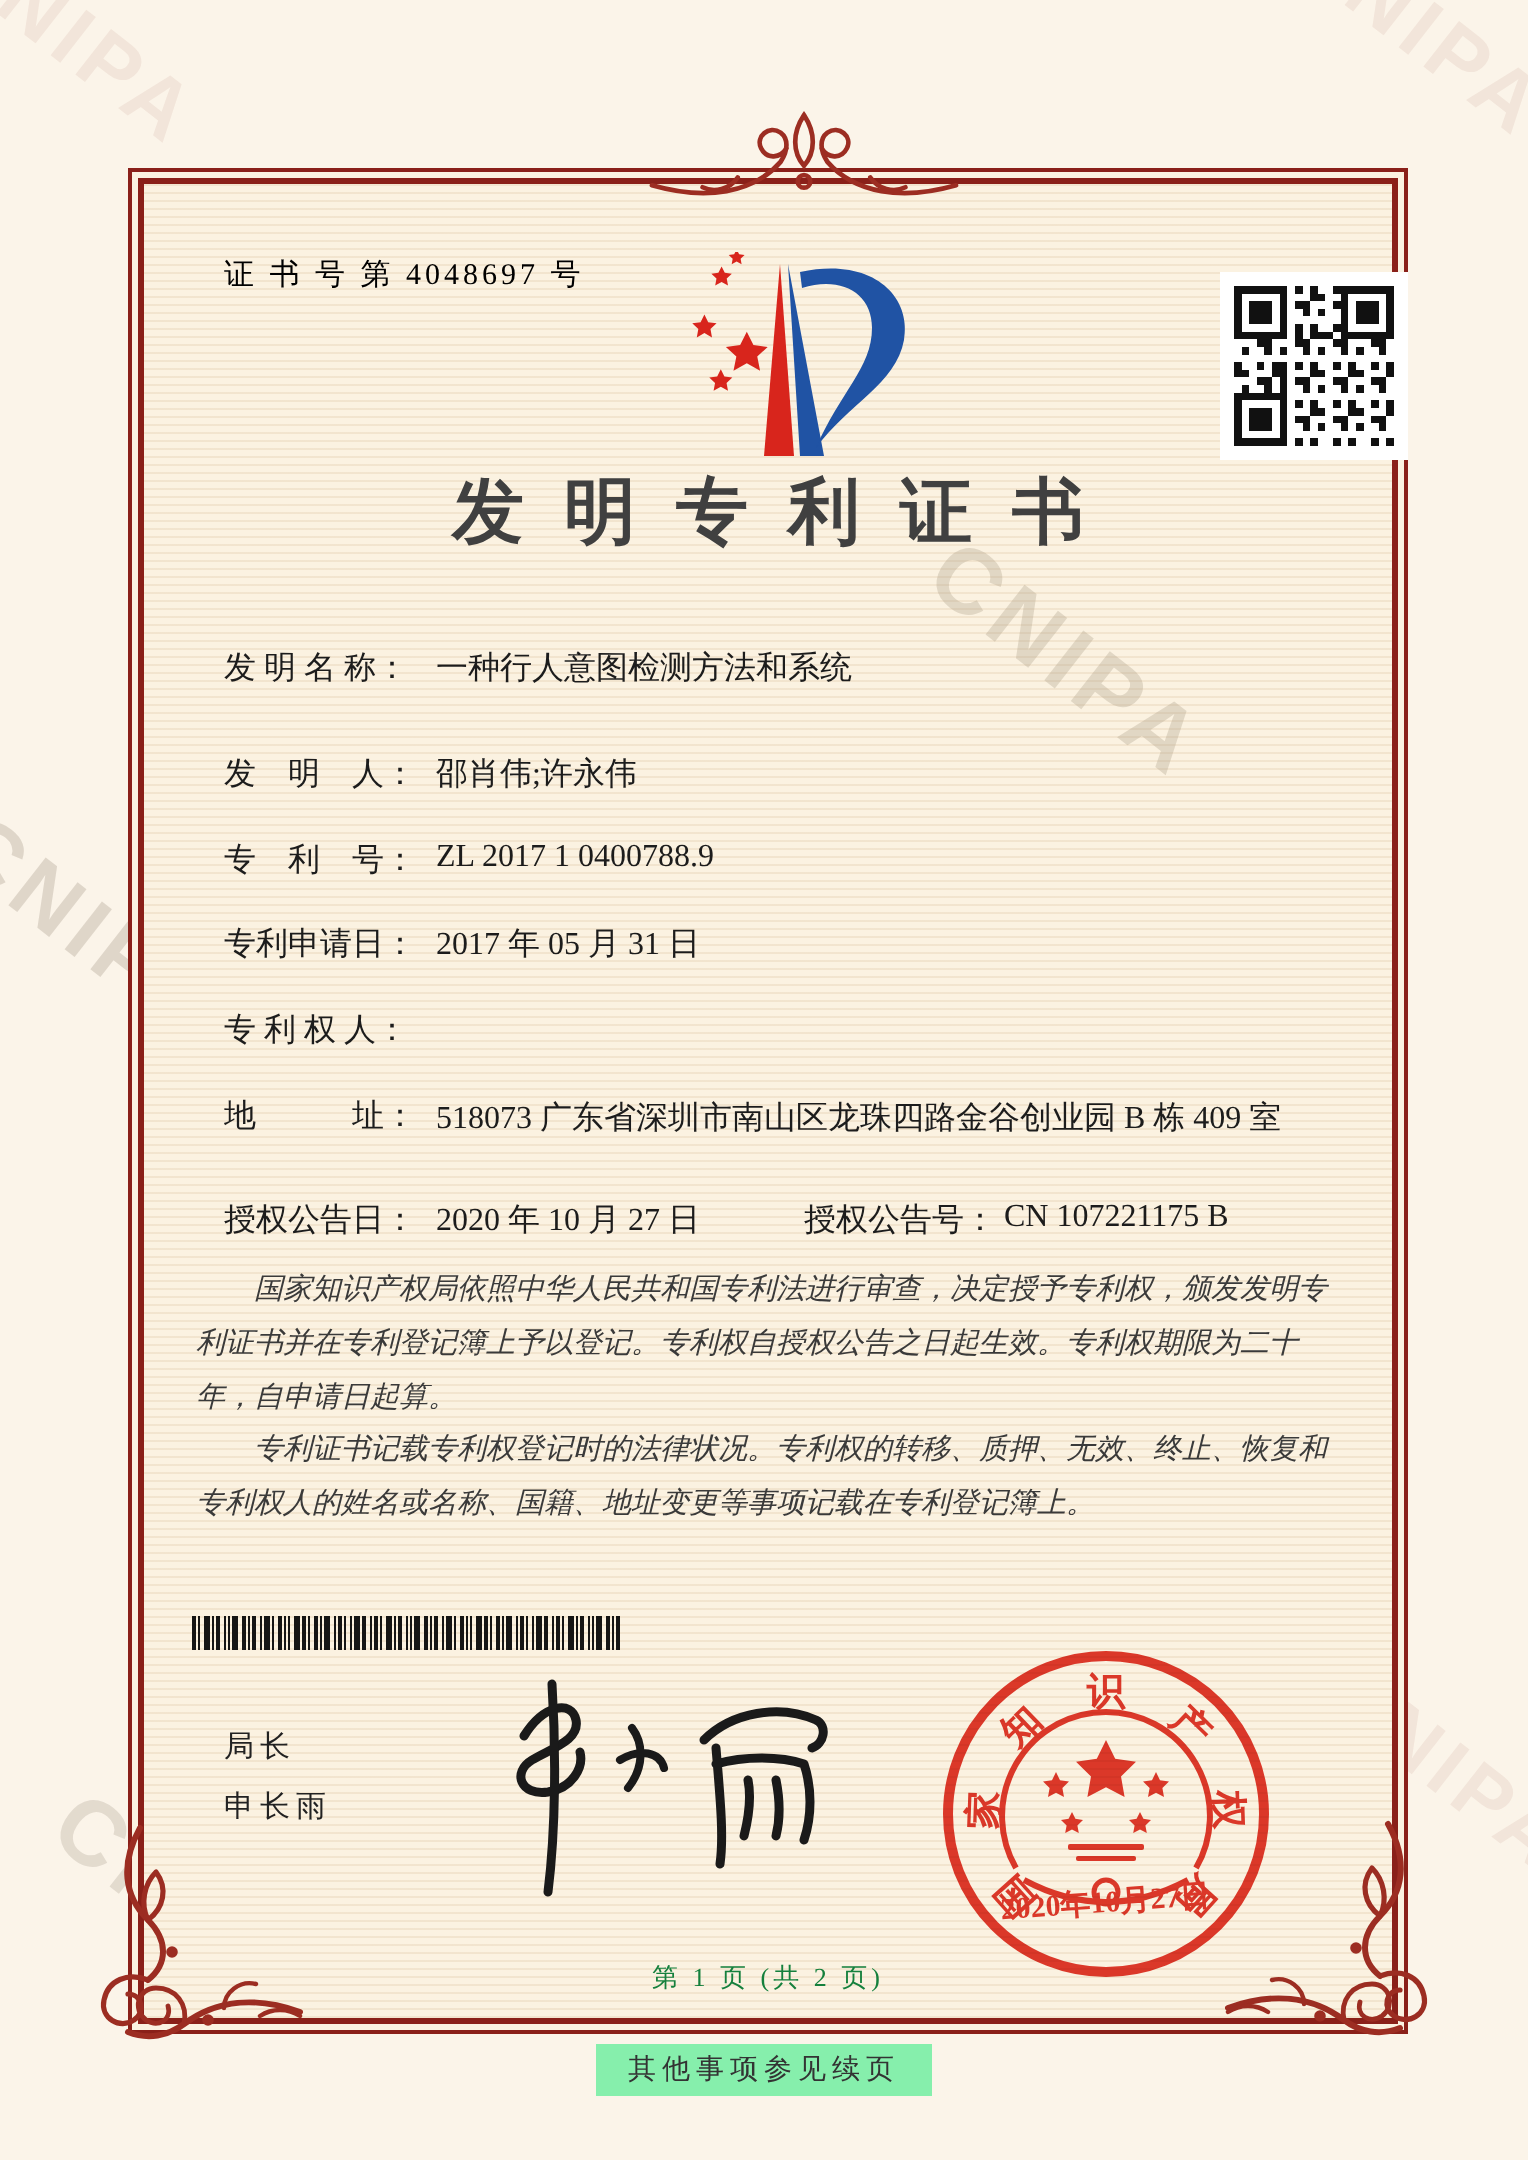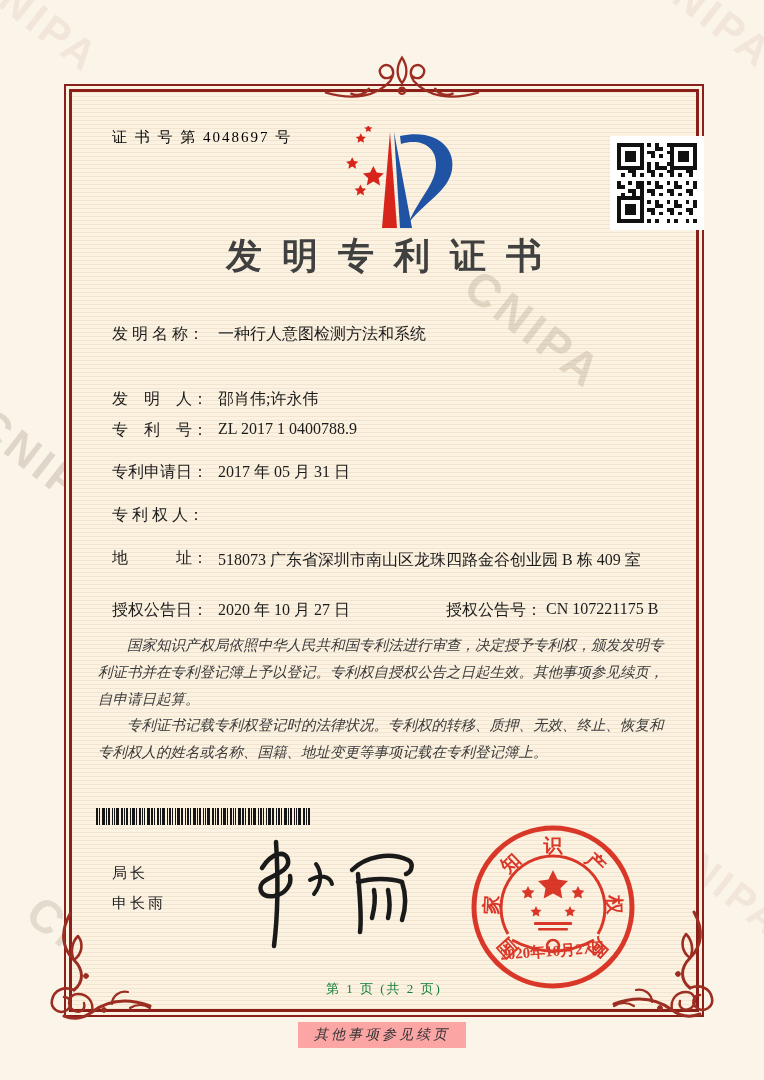--- a/index.html
+++ b/index.html
@@ -41,21 +41,21 @@
   .cert-no { left:46px; top:42px; font-size:15px; letter-spacing:2px; color:#000000; }
   .logo { left:258px; top:40px; width:140px; height:108px; }
   .qr-box { left:544px; top:50px; width:94px; height:94px; background:#fff;
             display:flex; align-items:center; justify-content:center; }
   .title { left:0; top:146px; width:100%; text-align:center; font-size:36px;
            font-weight:bold; letter-spacing:20px; text-indent:20px; color:#404040; }
   
   .row { left:46px; font-size:16px; display:flex; }
   .row .lbl { width:102px; flex:0 0 102px; white-space:nowrap; }
   .row .val { margin-left:4px; }
-  .r1 { top:238px; } .r2 { top:303px;align-items:center; } .r3 { top:334px; }
+  .r1 { top:238px; } .r2 { top:291px;align-items:center; } .r3 { top:334px; }
   .r4 { top:376px; } .r5 { top:419px; } .r6 { top:462px; }
   .r6 .val { width:462px; line-height:1.55; }
   .r7 { top:514px; }
   .r7b { left:336px; top:514px; }
   
   .paras { left:32px; top:546px; width:578px; font-size:14.5px; line-height:1.85;
            font-style:italic; color:#3a3a3a; }
   .paras p { text-indent:2em; }
   
   .barcode { left:30px; top:722px; width:216px; height:17px; }
@@ -67,22 +67,22 @@
   .seal { left:402px; top:736px; width:170px; height:170px; mix-blend-mode:multiply; opacity:.92; }
   .page-info { left:0; top:894px; width:100%; text-align:center; font-size:13px;
                letter-spacing:2px; color:#15803d; }
   
   .flourish { position:absolute; pointer-events:none; }
   .fl-top { left:324px; top:50px; width:156px; height:58px; }
   .fl-bl  { left:40px;  top:912px; width:112px; height:112px; }
   .fl-br  { left:612px; top:908px; width:112px; height:116px; transform:scaleX(-1); }
   
   .footer-note-wrap { position:absolute; left:0; top:1022px; width:100%; text-align:center; }
-  .footer-note { display:inline-block; background:#fca5a5; padding:4px 16px;
-                 font-size:14px; font-style:italic; letter-spacing:3px; color:#333; }
+  .footer-note { display:inline-block; background:#86efac; padding:4px 16px;
+                 font-size:14px; letter-spacing:3px; color:#333; }
 </style>
 </head>
 <body>
 
 <span class="wm wm1">CNIPA</span>
 <span class="wm wm2">CNIPA</span>
 <span class="wm wm3">CNIPA</span>
 <span class="wm wm5">CNIPA</span>
 <span class="wm wm6">CNIPA</span>
 <span class="wm wm7">CNIPA</span>
@@ -333,26 +333,26 @@
   </div>
   <div class="abs row r6">
     <span class="lbl">地　　　址：</span>
     <span class="val">518073 广东省深圳市南山区龙珠四路金谷创业园 B 栋 409 室</span>
   </div>
   <div class="abs row r7">
     <span class="lbl">授权公告日：</span>
     <span class="val">2020 年 10 月 27 日</span>
   </div>
   <div class="abs row r7b">
-    <span class="lbl" style="width:auto;flex:none;margin-left:44px;">授权公告号：</span>
+    <span class="lbl" style="width:auto;flex:none;">授权公告号：</span>
     <span class="val">CN 107221175 B</span>
   </div>
 
   <div class="abs paras">
-    <p>国家知识产权局依照中华人民共和国专利法进行审查，决定授予专利权，颁发发明专利证书并在专利登记簿上予以登记。专利权自授权公告之日起生效。其他事项参见续页，自申请日起算。</p>
+    <p>国家知识产权局依照中华人民共和国专利法进行审查，决定授予专利权，颁发发明专利证书并在专利登记簿上予以登记。专利权自授权公告之日起生效。专利权期限为二十年，自申请日起算。</p>
     <p>专利证书记载专利权登记时的法律状况。专利权的转移、质押、无效、终止、恢复和专利权人的姓名或名称、国籍、地址变更等事项记载在专利登记簿上。</p>
   </div>
 
   <svg id="barcode" class="abs barcode" viewBox="0 0 216 17" preserveAspectRatio="none">
       <rect x="0" y="0" width="2" height="17" fill="#151515"></rect>
       <rect x="3" y="0" width="1" height="17" fill="#151515"></rect>
       <rect x="6" y="0" width="3" height="17" fill="#151515"></rect>
       <rect x="10" y="0" width="1" height="17" fill="#151515"></rect>
       <rect x="12" y="0" width="2" height="17" fill="#151515"></rect>
       <rect x="16" y="0" width="1" height="17" fill="#151515"></rect>

